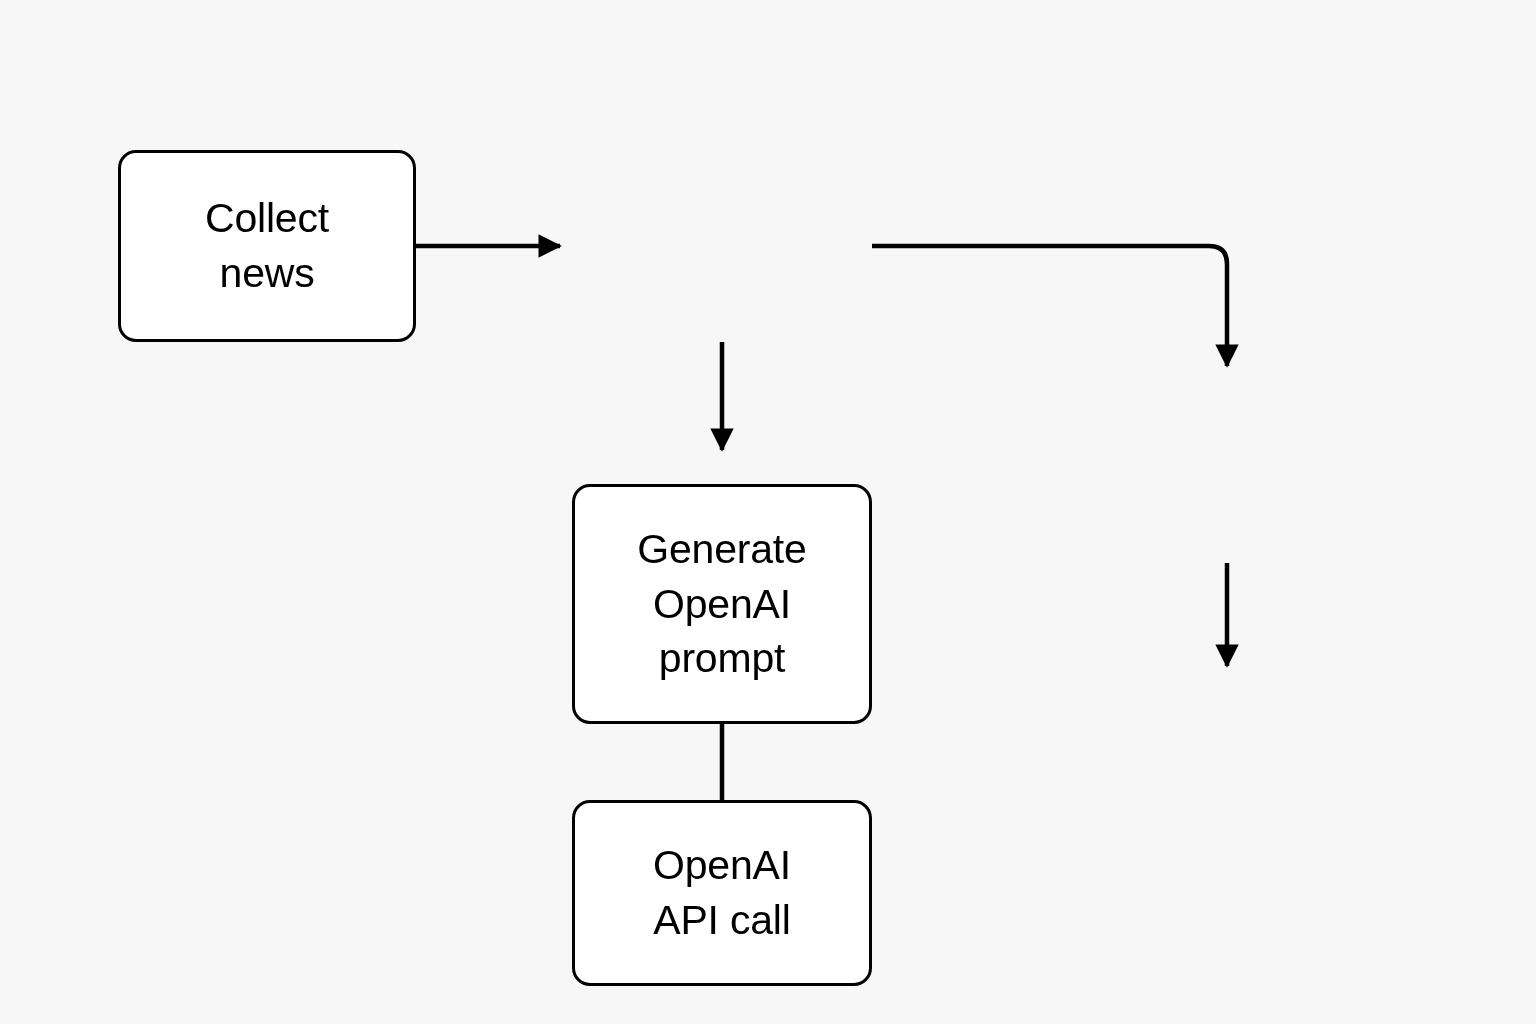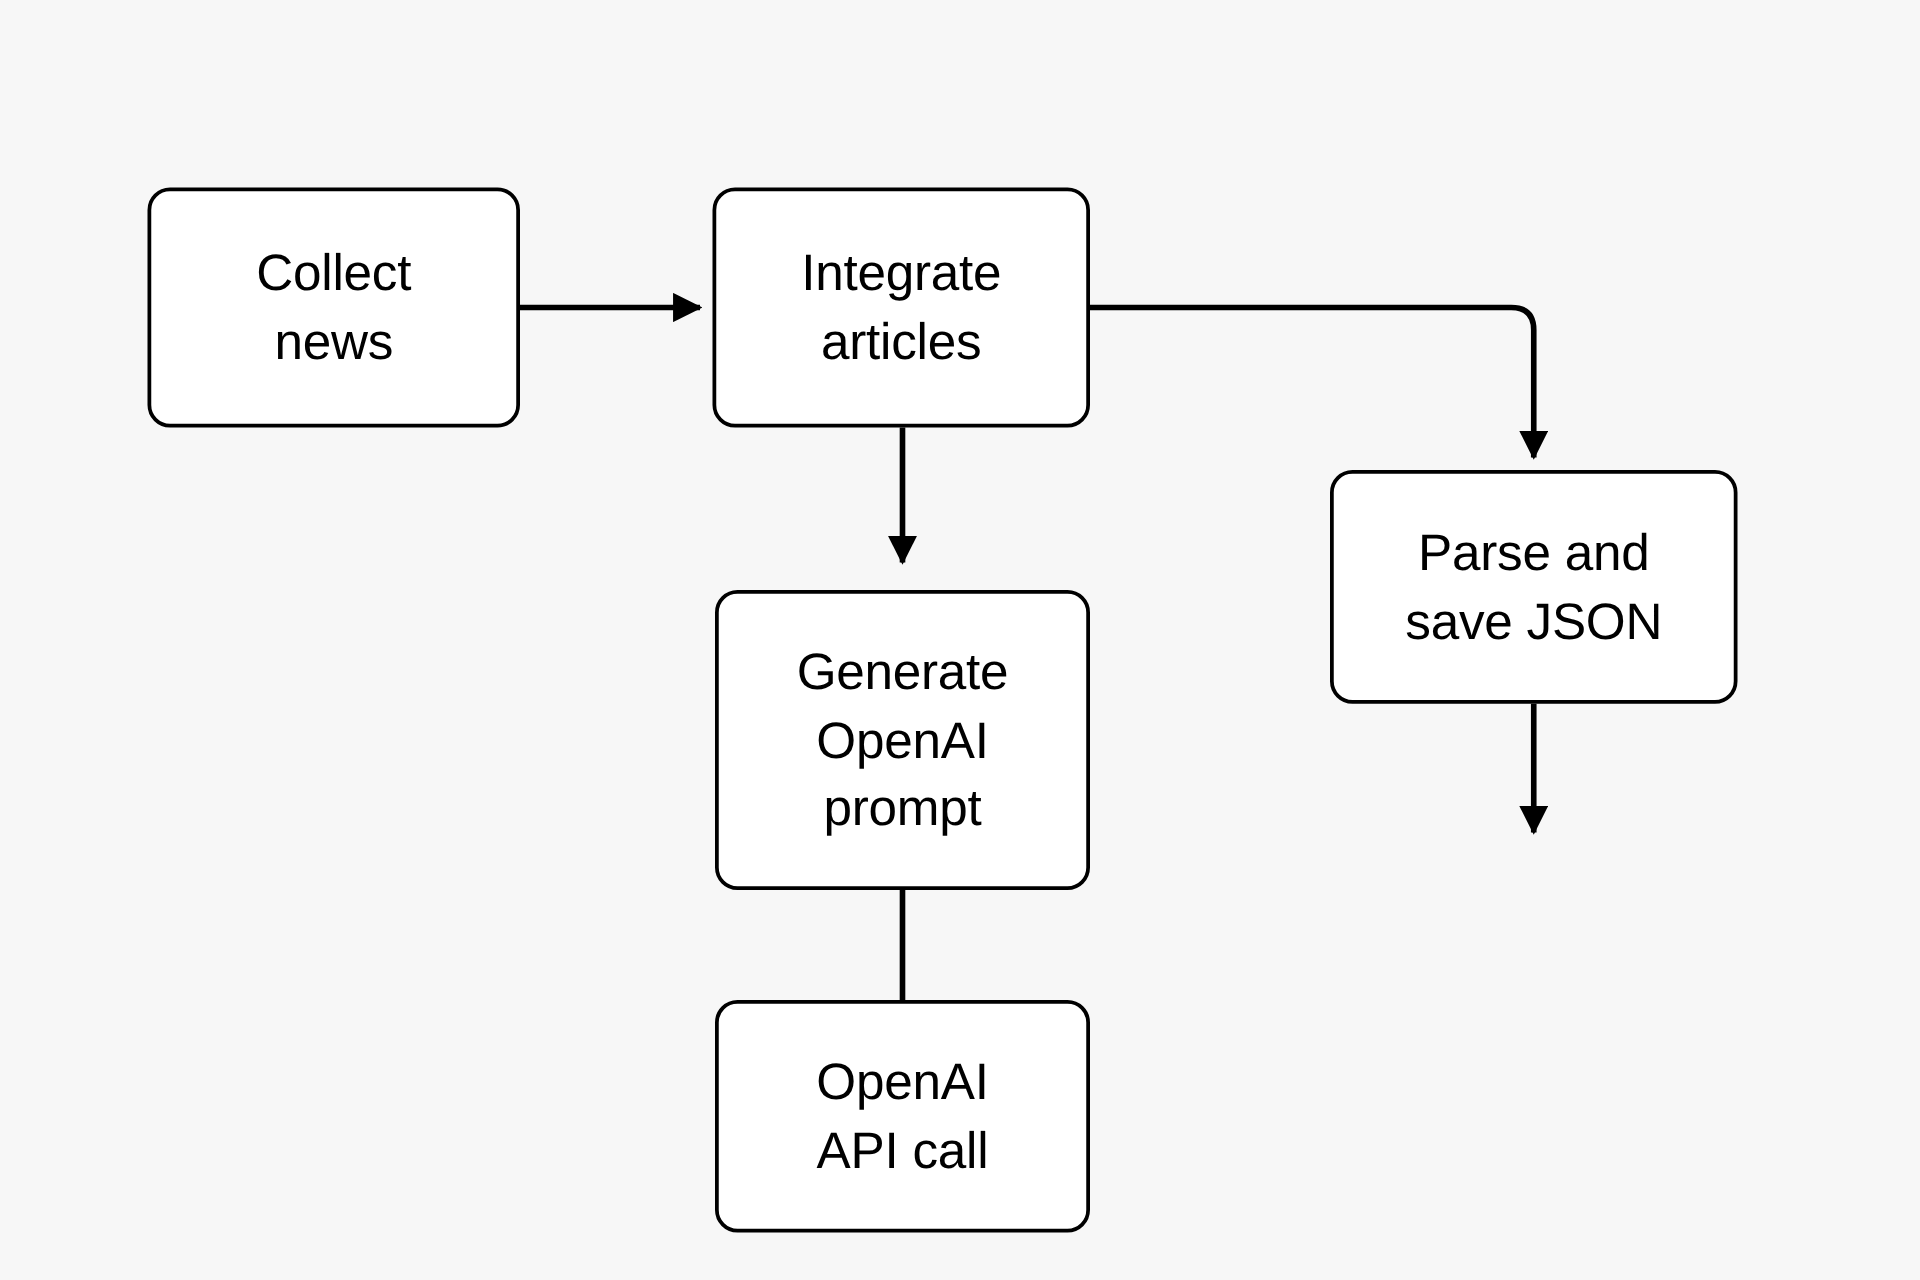--- a/index.html
+++ b/index.html
@@ -72,35 +72,27 @@
     <path d="M 722 700 L 722 800" fill="none" stroke="#000000" stroke-width="4.5"></path>
 
     <path d="M 1227 563 L 1227 666" fill="none" stroke="#000000" stroke-width="4.5" marker-end="url(#arrow)"></path>
   </svg>
 
   <div class="node" id="node-collect-news" style="left:118px; top:150px; width:298px; height:192px;">
     <span class="node-label">Collect
 news</span>
   </div>
 
-  <div class="node" id="node-integrate-articles" style="left:570px; top:150px; width:302px; height:192px;">
-    <span class="node-label">Integrate
-articles</span>
-  </div>
 
-  <div class="node" id="node-generate-openai-prompt" style="left:572px; top:472px; width:300px; height:240px;">
+  <div class="node" id="node-generate-openai-prompt" style="left:572px; top:484px; width:300px; height:240px;">
     <span class="node-label">Generate
 OpenAI
 prompt</span>
   </div>
 
   <div class="node" id="node-openai-api-call" style="left:572px; top:800px; width:300px; height:186px;">
     <span class="node-label">OpenAI
 API call</span>
   </div>
 
-  <div class="node" id="node-parse-and-save-json" style="left:1064px; top:376px; width:326px; height:187px;">
-    <span class="node-label">Parse and
-save JSON</span>
-  </div>
 
 
 </div>
 
 </body></html>

